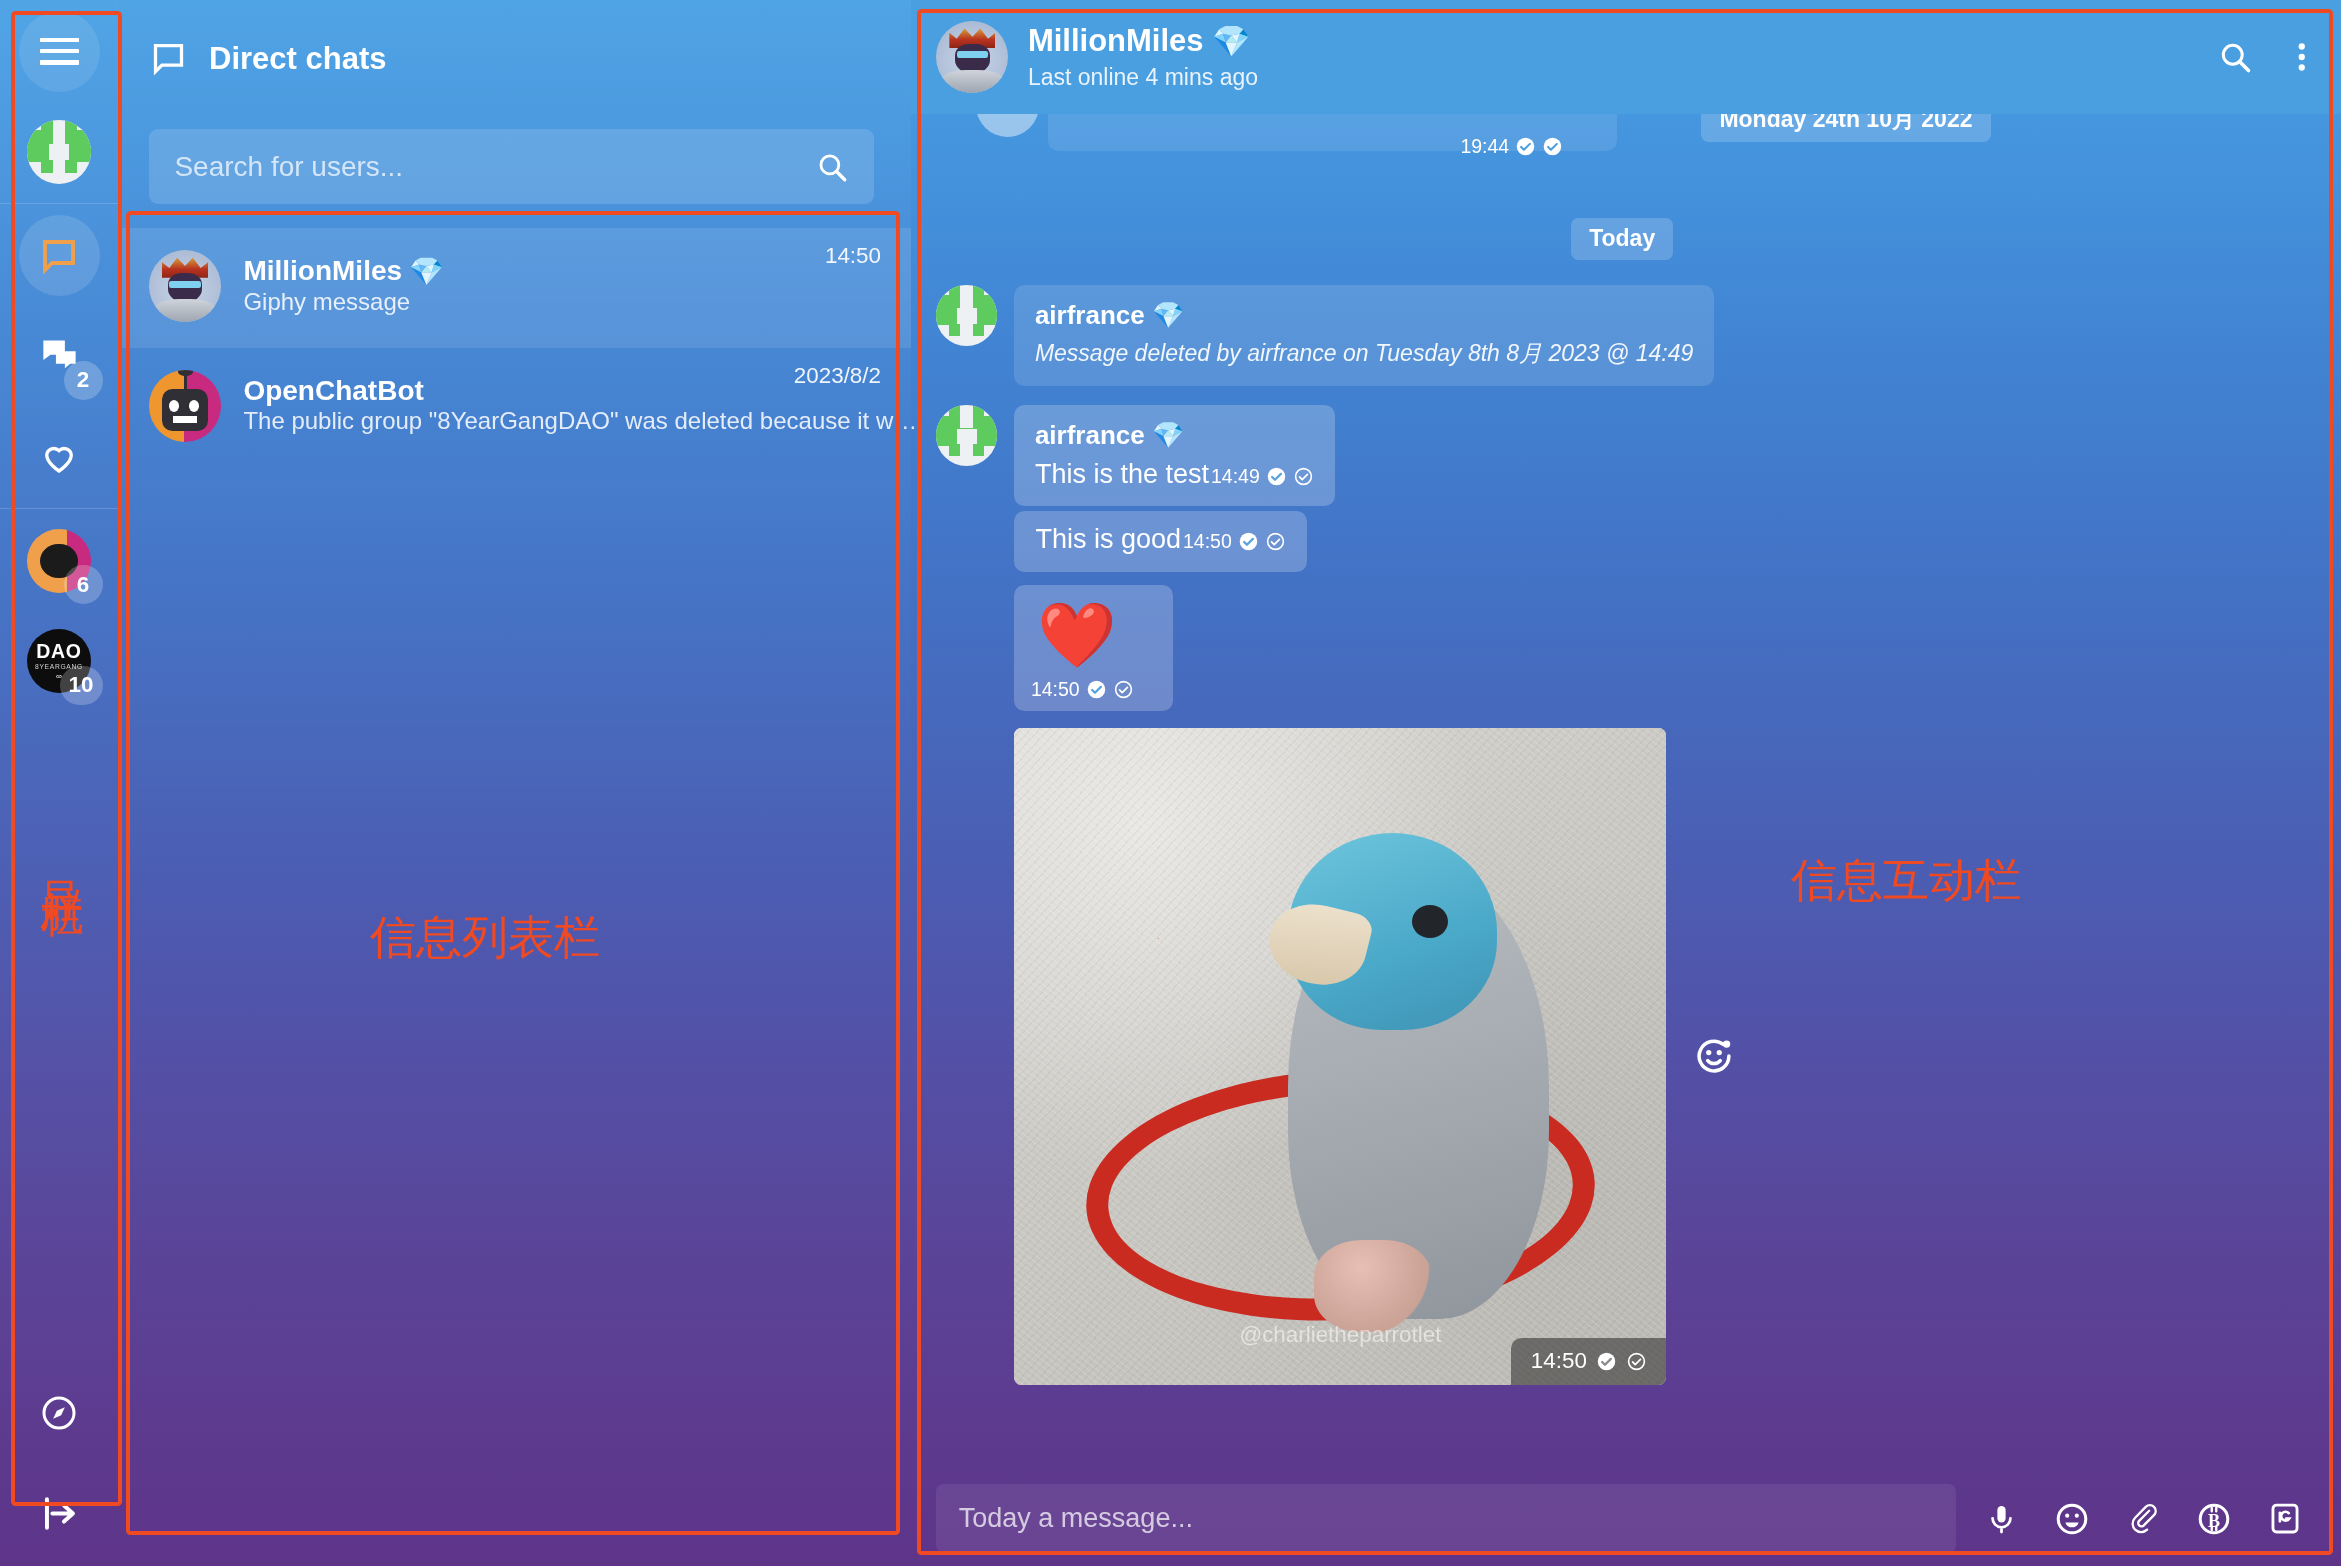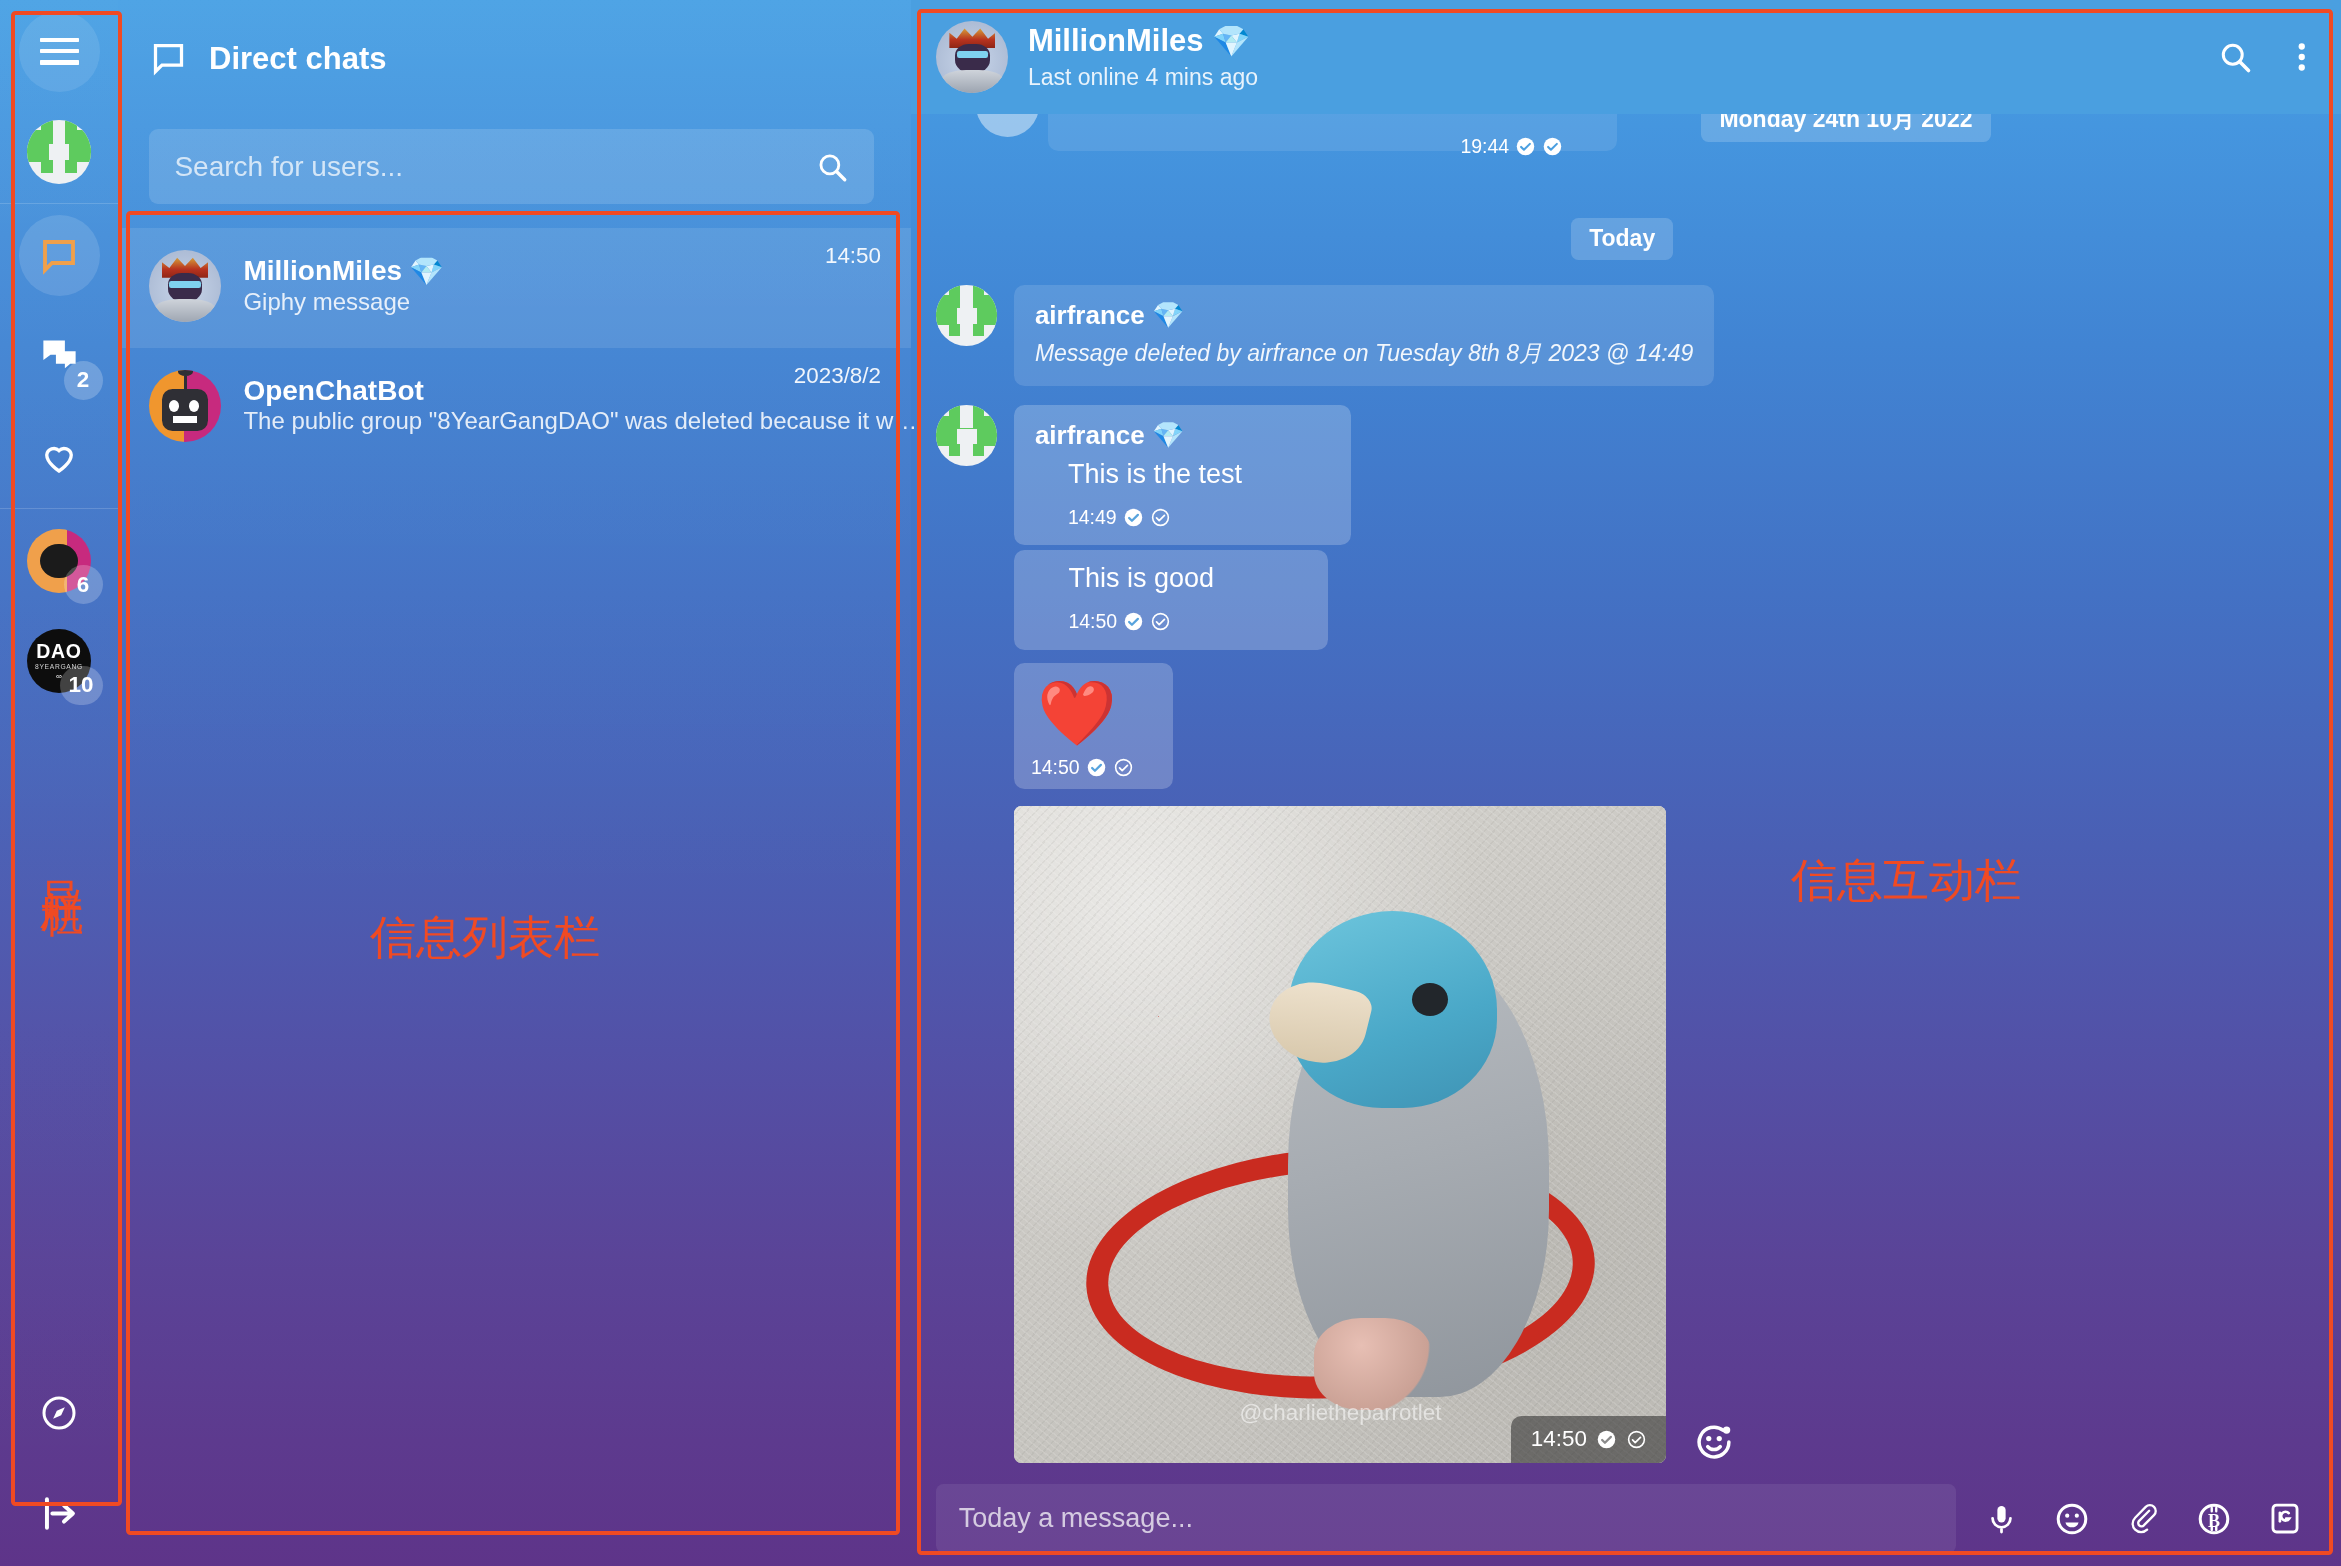--- a/index.html
+++ b/index.html
@@ -249,38 +249,38 @@
     color:#fff; font-size: 26px; font-weight: bold;
     display:flex; align-items:center; gap:7.5px;
     margin-bottom: 7.5px;
   }
   .bubble-deleted-text {
     color: rgba(255,255,255,0.92);
     font-size: 23px; font-style: italic;
   }
   .bubble-text {
     color:#fff; font-size: 27px;
-    display:flex; align-items:baseline; gap:16px; flex-wrap:wrap;margin-left:33px;
+    display:flex; align-items:baseline; gap:2px; flex-wrap:wrap;
   }
   .msg-meta {
     display:inline-flex; align-items:center; gap:6px;
     color:#fff; font-size: 19.5px;
   }
   .tick { display:inline-block; width: 21px; height:21px; }
 
   .emoji-bubble {
     background: rgba(255,255,255,0.22);
     border-radius: 10.5px;
     padding: 13.5px 16.5px 10.5px 16.5px;
     display:inline-flex; flex-direction:column; align-items:flex-start;
     width: 159px;
   }
   .emoji-bubble .big { font-size: 64px; line-height: 1; margin: 4.5px 0 10.5px 6px; }
 
-  .photo-msg { position: relative; display:flex; align-items:flex-end; gap: 27px; }
+  .photo-msg { position: relative; display:flex; align-items:center; gap: 27px; }
   .photo-frame {
     width: 652px; height: 657px;
     border-radius: 7.5px;
     overflow: hidden;
     position: relative;
     background: #cfcdc9;
   }
   .photo-art { position:absolute; inset:0; }
   .carpet {
     position:absolute; inset:0;

